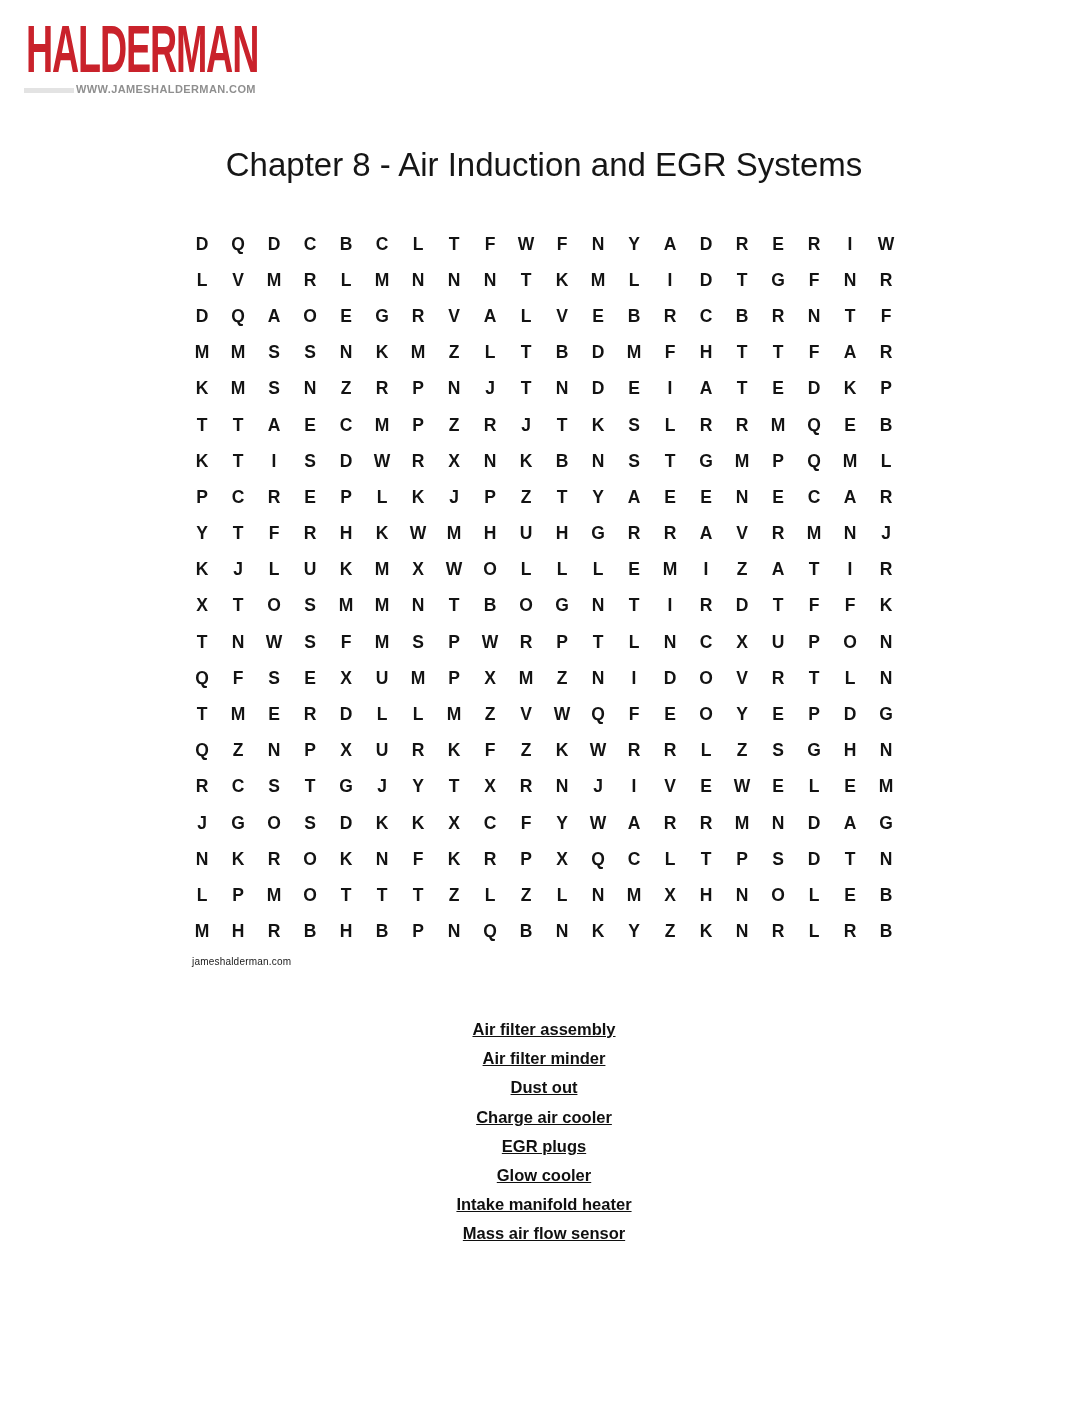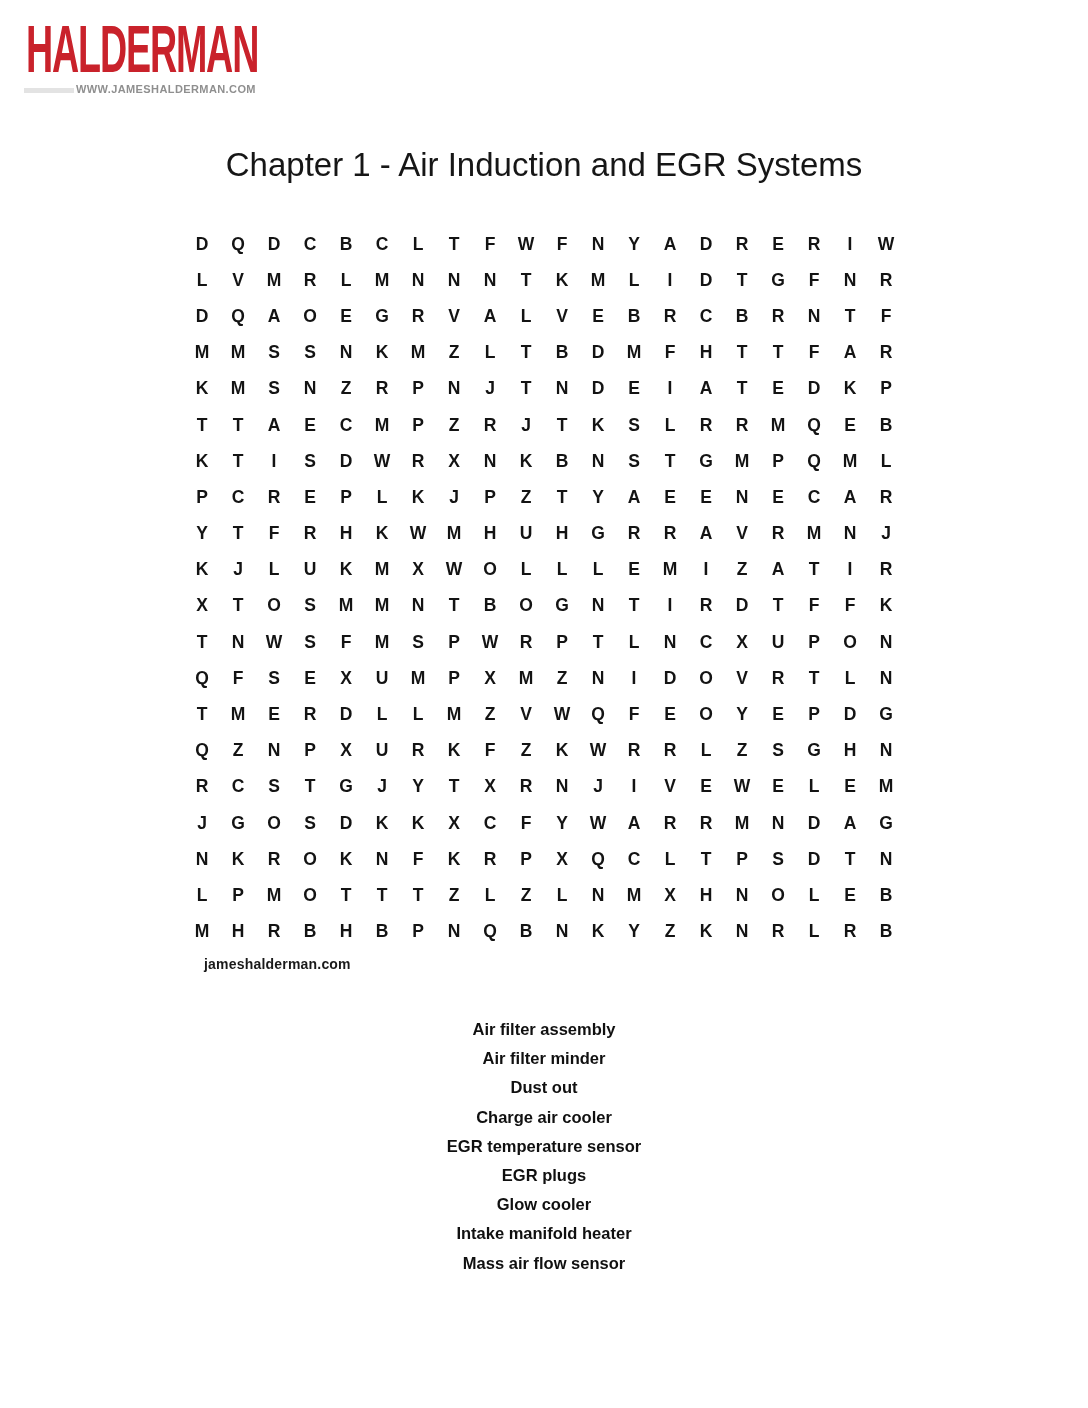--- a/index.html
+++ b/index.html
@@ -30,41 +30,41 @@
   .word-grid{
     position:absolute;left:184px;top:226px;
     display:grid;grid-template-columns:repeat(20,36px);grid-auto-rows:36.2px;
   }
   .cell{
     display:flex;align-items:center;justify-content:center;
     font-size:17.5px;font-weight:bold;color:#131313;
   }
   
   .watermark{
-    position:absolute;left:204px;top:956px;
-    font-size:14px;font-weight:bold;color:#1a1a1a;letter-spacing:0.2px;
+    position:absolute;left:192px;top:956px;
+    font-size:10px;font-weight:normal;color:#1a1a1a;letter-spacing:0.2px;
   }
   
   .word-list{
     position:absolute;left:0;top:1015px;width:100%;text-align:center;
   }
   .word{
-    line-height:29.2px;font-size:16.5px;font-weight:bold;color:#101010;
+    line-height:29.2px;font-size:16.5px;font-weight:bold;color:#101010;text-decoration:underline;
   }
 </style>
 </head>
 <body>
 
 <div>
 
   <div class="logo-brand">HALDERMAN</div>
   <div class="logo-underline"></div>
   <div class="logo-url">WWW.JAMESHALDERMAN.COM</div>
 
-  <h1 class="page-title">Chapter 1 - Air Induction and EGR Systems</h1>
+  <h1 class="page-title">Chapter 8 - Air Induction and EGR Systems</h1>
 
   <div class="word-grid" id="word-grid">
       <span class="cell">D</span>
       <span class="cell">Q</span>
       <span class="cell">D</span>
       <span class="cell">C</span>
       <span class="cell">B</span>
       <span class="cell">C</span>
       <span class="cell">L</span>
       <span class="cell">T</span>
@@ -462,20 +462,19 @@
       <span class="cell">B</span>
     </div>
 
   <div class="watermark">jameshalderman.com</div>
 
   <div class="word-list" id="word-list">
       <div class="word">Air filter assembly</div>
       <div class="word">Air filter minder</div>
       <div class="word">Dust out</div>
       <div class="word">Charge air cooler</div>
-      <div class="word">EGR temperature sensor</div>
       <div class="word">EGR plugs</div>
       <div class="word">Glow cooler</div>
       <div class="word">Intake manifold heater</div>
       <div class="word">Mass air flow sensor</div>
     </div>
 
 </div>
 
 </body></html>

